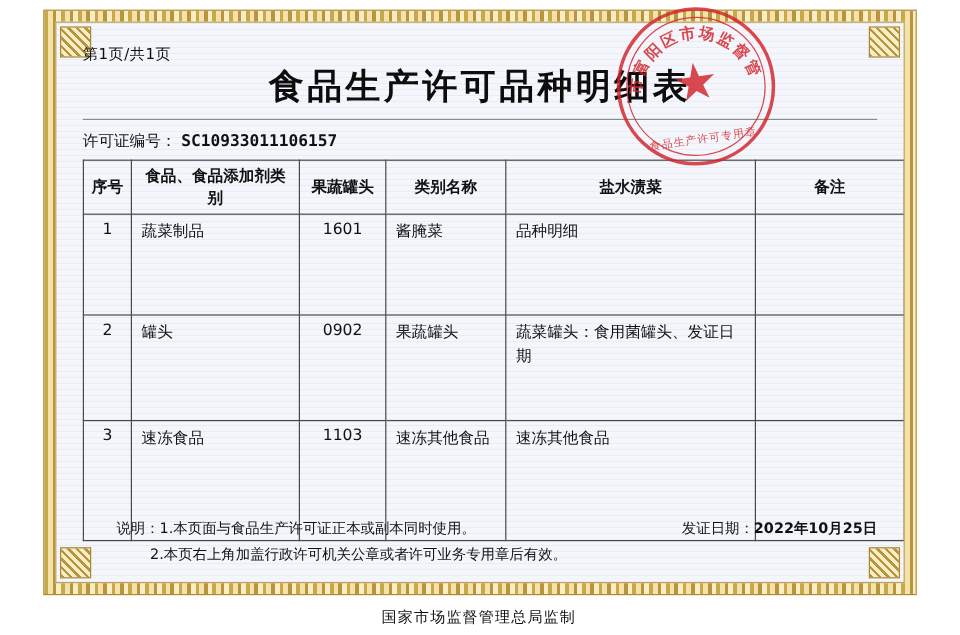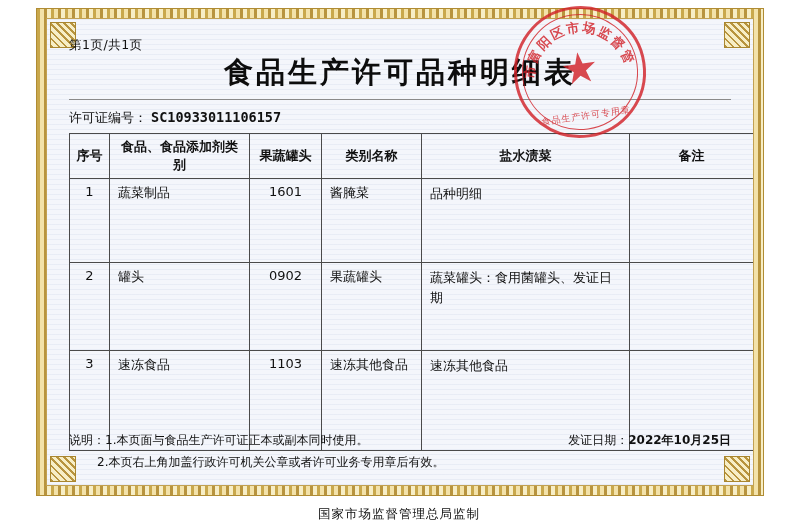--- a/index.html
+++ b/index.html
@@ -232,21 +232,21 @@
     position: absolute;
     left: 22px;
     right: 22px;
     bottom: 12px;
     display: flex;
     justify-content: space-between;
     align-items: flex-start;
     font-size: 12px;
     color: #111;
   }
-  .notes { line-height: 1.85; }
+  .notes { line-height: 1.85; margin-left: 28px; }
   .notes .n-line { white-space: nowrap; }
   .notes .n-indent { padding-left: 28px; }
   .dates { text-align: left; line-height: 1.85; }
   .dates .d-line { white-space: nowrap; margin-left: 32px; }
   .dates .d-val { font-weight: bold; }
 
   .bottom-caption {
     position: absolute;
     left: 0;
     right: 0;

